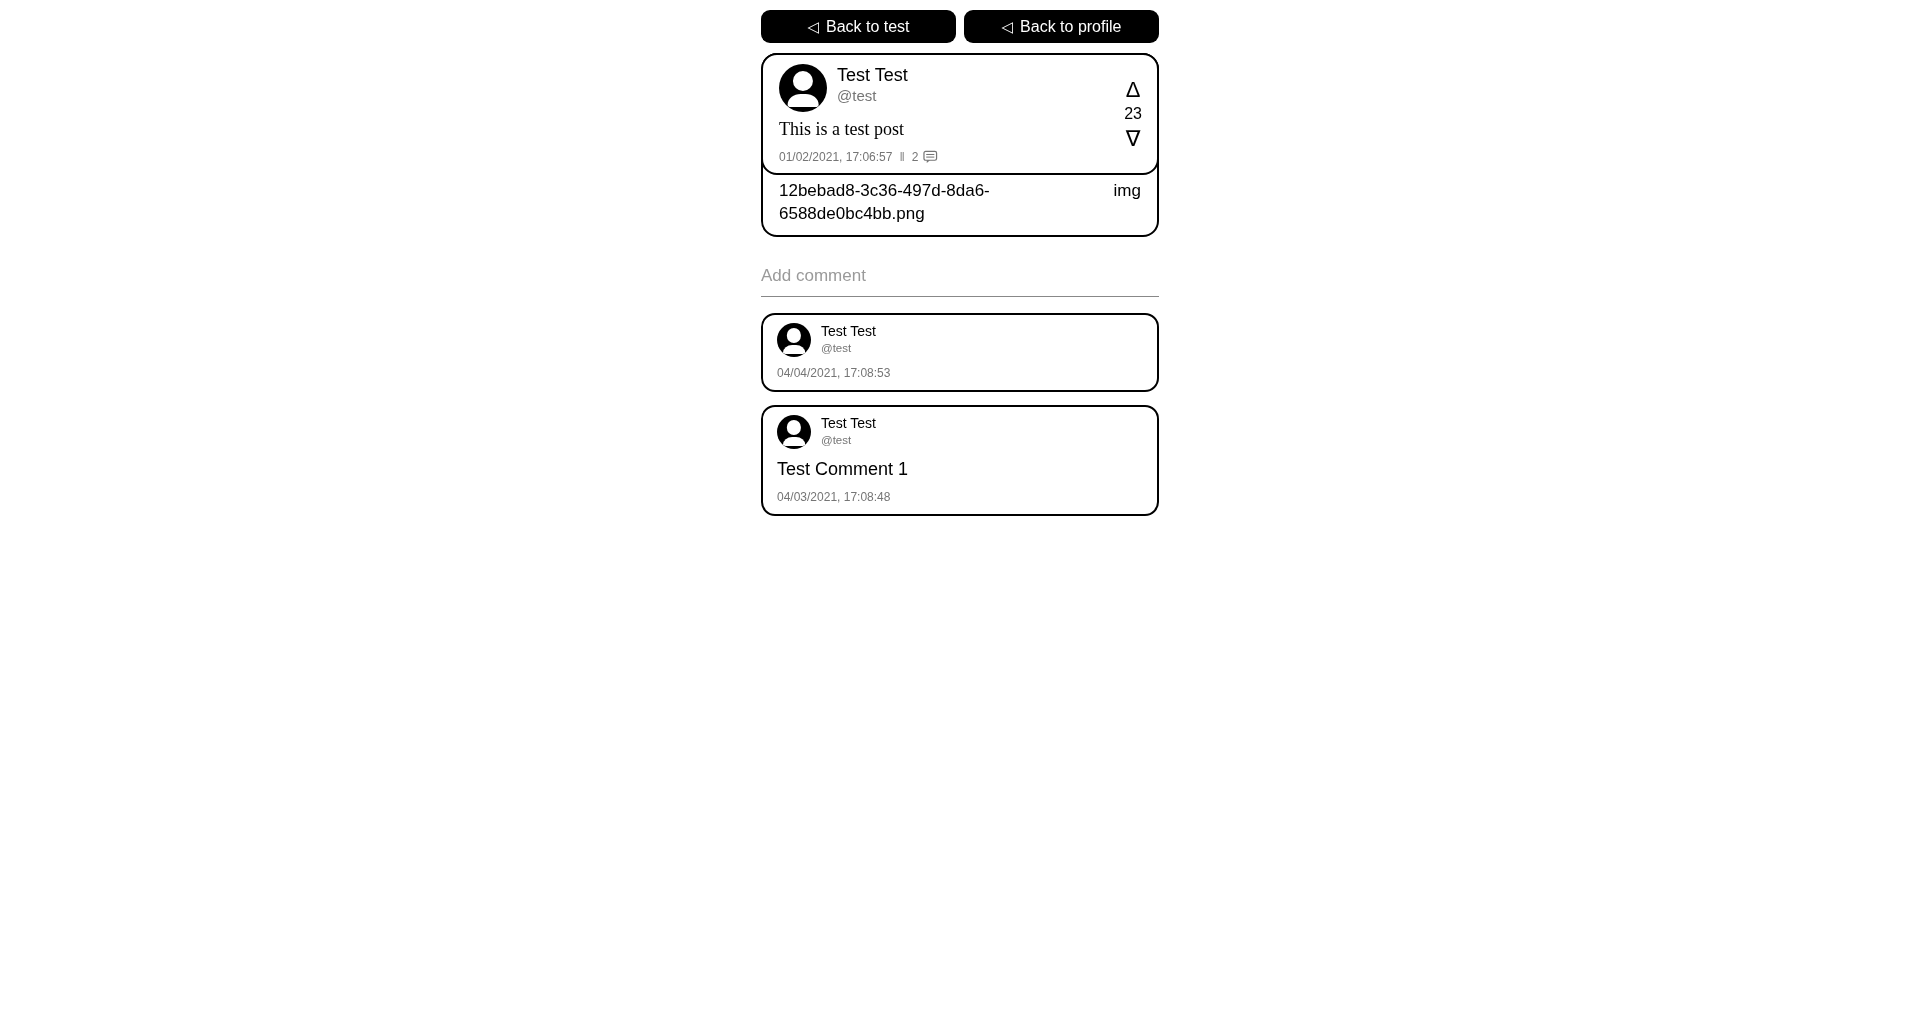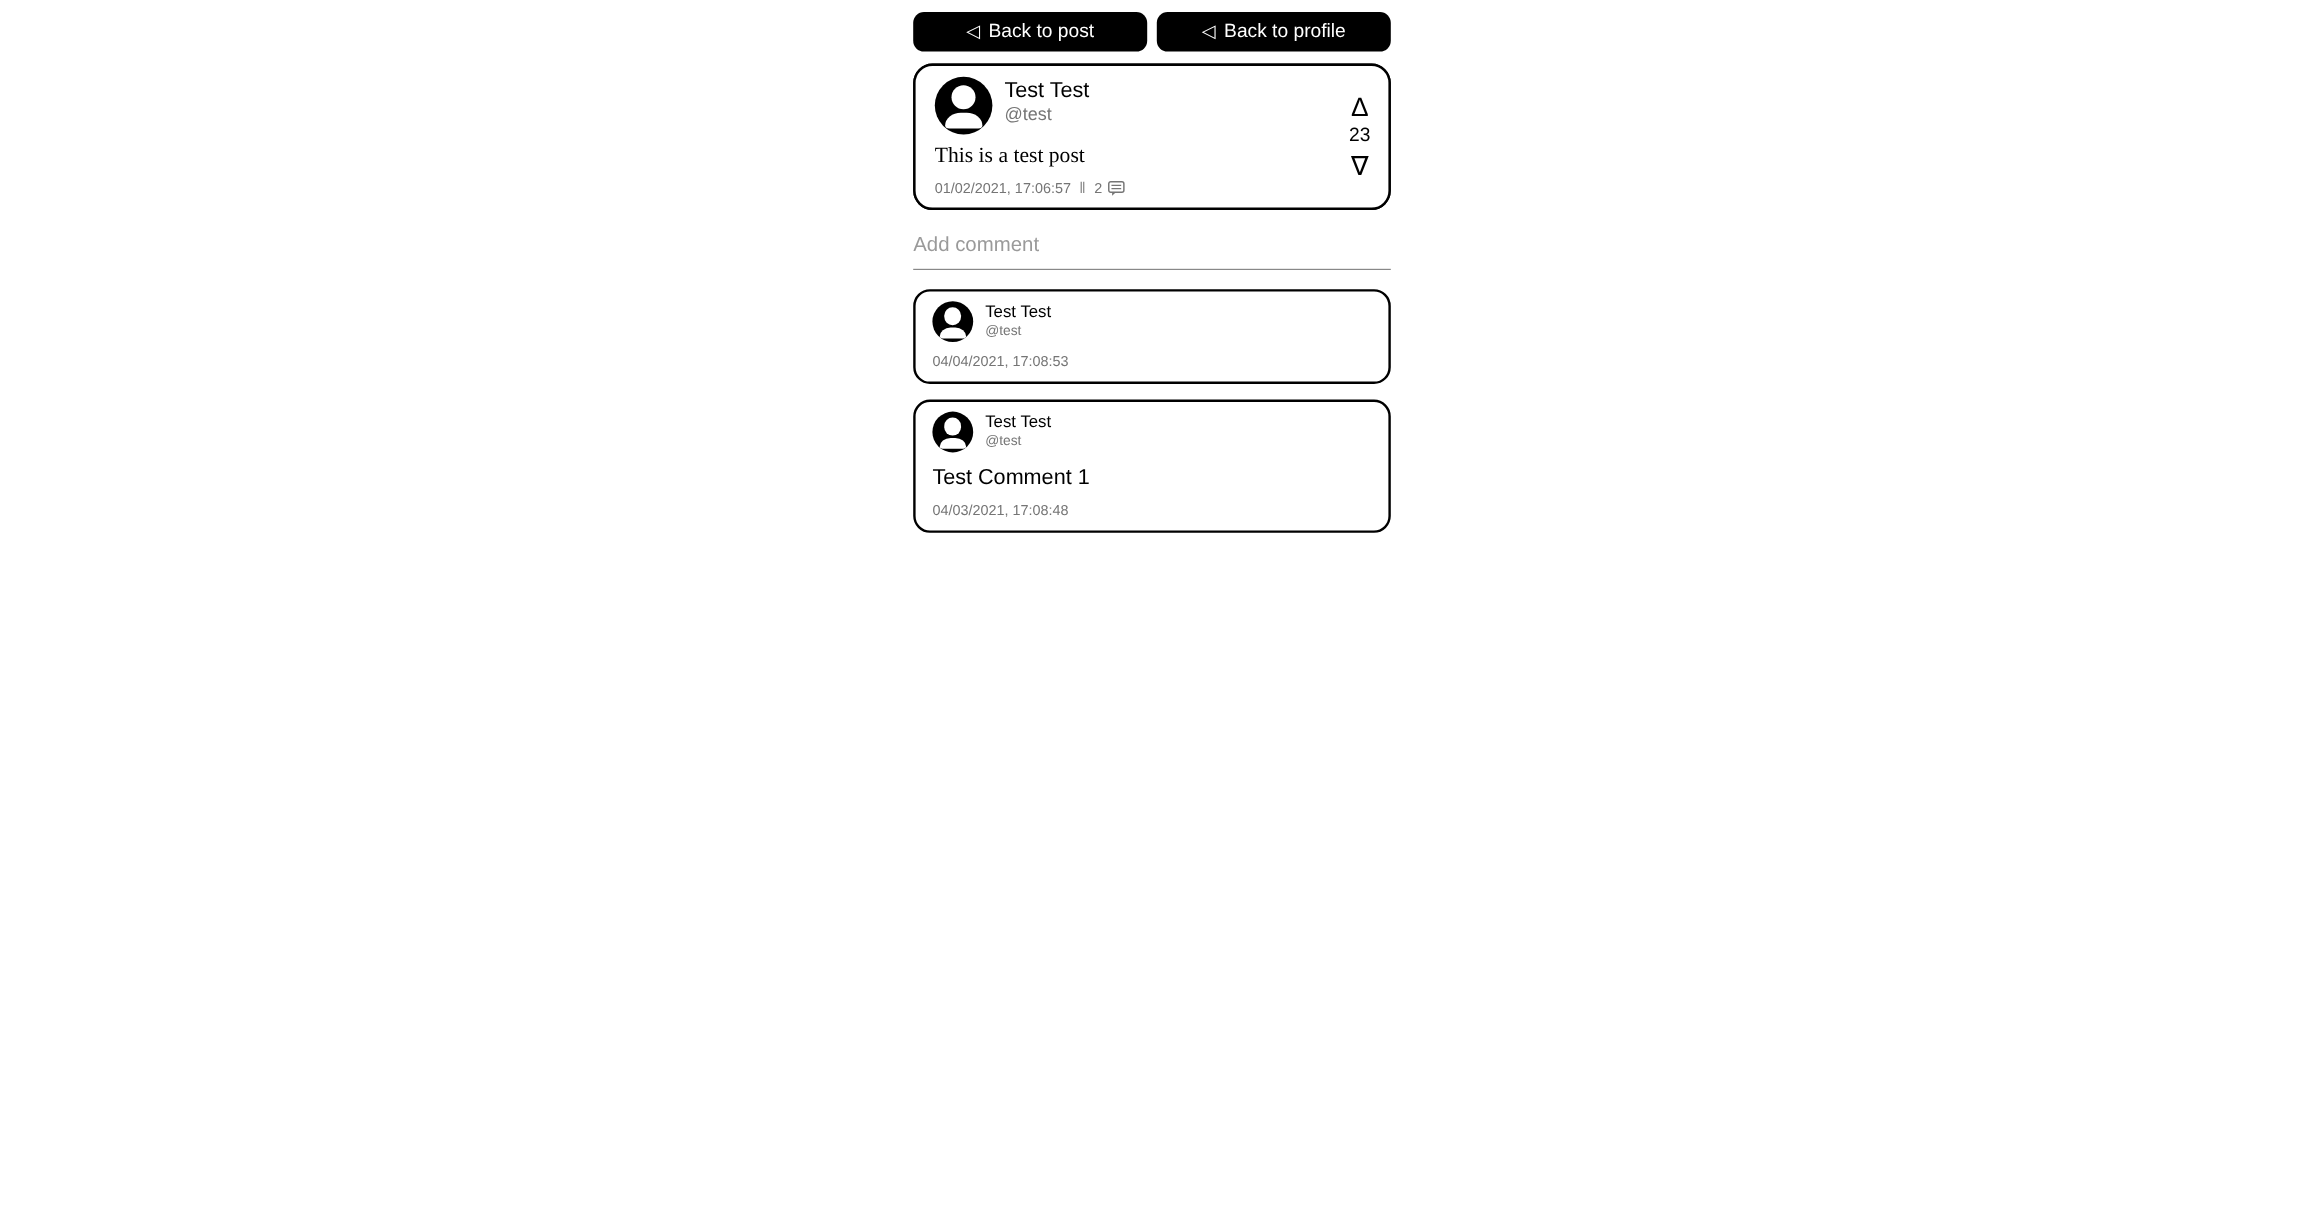--- a/index.html
+++ b/index.html
@@ -83,21 +83,21 @@
     padding: 7px 16px 10px 16px;
     font-size: 17px; line-height: 1.32;
   }
   .attachment-name { max-width: 252px; cursor: pointer; }
   .attachment-badge { flex-shrink: 0; }
 
   
   .actions-row { margin-top: 17px; display: flex; gap: 8px; }
 
   
-  .comment-input-wrap { margin-top: 19px; }
+  .comment-input-wrap { margin-top: 29px; }
   .comment-input {
     width: 100%; border: none; outline: none; background: transparent;
     border-bottom: 1px solid #888888;
     font-family: inherit; font-size: 17px;
     padding: 0 0 10px 0; color: #000;
   }
   .comment-input::placeholder { color: #9a9a9a; opacity: 1; }
 
   
   .comment-card {
@@ -115,21 +115,21 @@
   .comment-date { margin-top: 9px; font-size: 12px; color: #757575; }
 </style>
 </head>
 <body>
 
 <div class="page">
 
   <div class="btn-row">
     <button class="btn">
       <span class="tri">◁</span>
-      <span>Back to post</span>
+      <span>Back to test</span>
     </button>
     <button class="btn">
       <span class="tri">◁</span>
       <span>Back to profile</span>
     </button>
   </div>
 
   <div class="post-wrapper">
     <div class="post-card">
       <div class="post-header">
@@ -159,20 +159,24 @@
       <div class="votes">
         <button class="vote-btn">
           <span>Δ</span>
         </button>
         <div class="vote-score">23</div>
         <button class="vote-btn">
           <span>∇</span>
         </button>
       </div>
     </div>
+    <div class="attachment-row">
+      <div class="attachment-name">12bebad8-3c36-497d-8da6-6588de0bc4bb.png</div>
+      <div class="attachment-badge">img</div>
+    </div>
   </div>
 
 
   <div class="comment-input-wrap">
     <input class="comment-input" type="text" value="" placeholder="Add comment" style="">
   </div>
 
   <div class="comment-card">
     <div class="comment-header">
       <div class="avatar size34">

